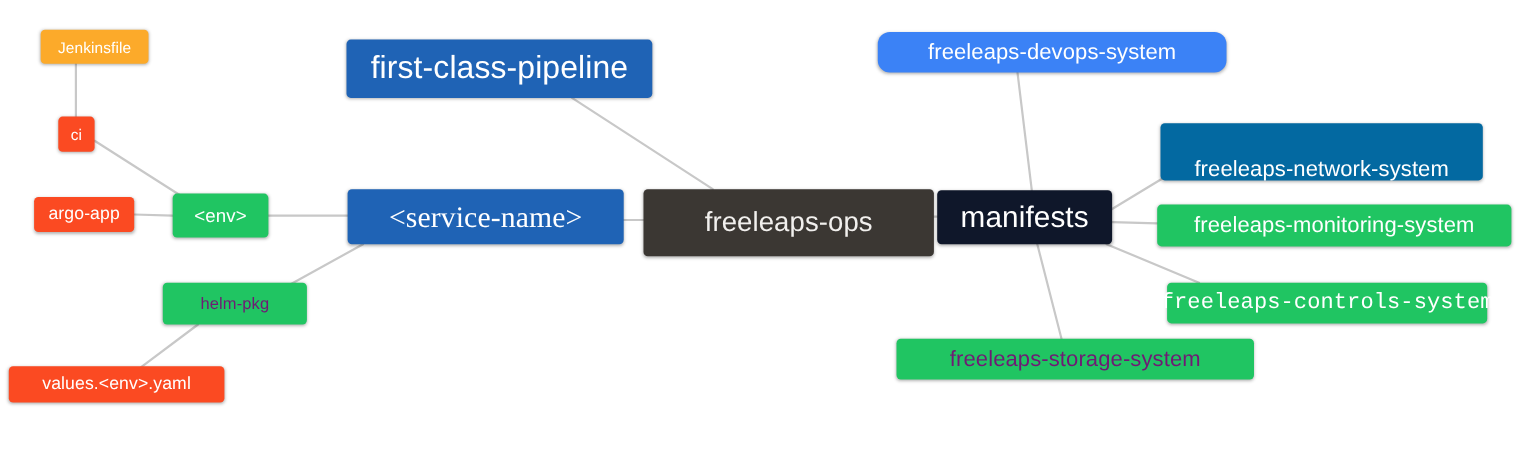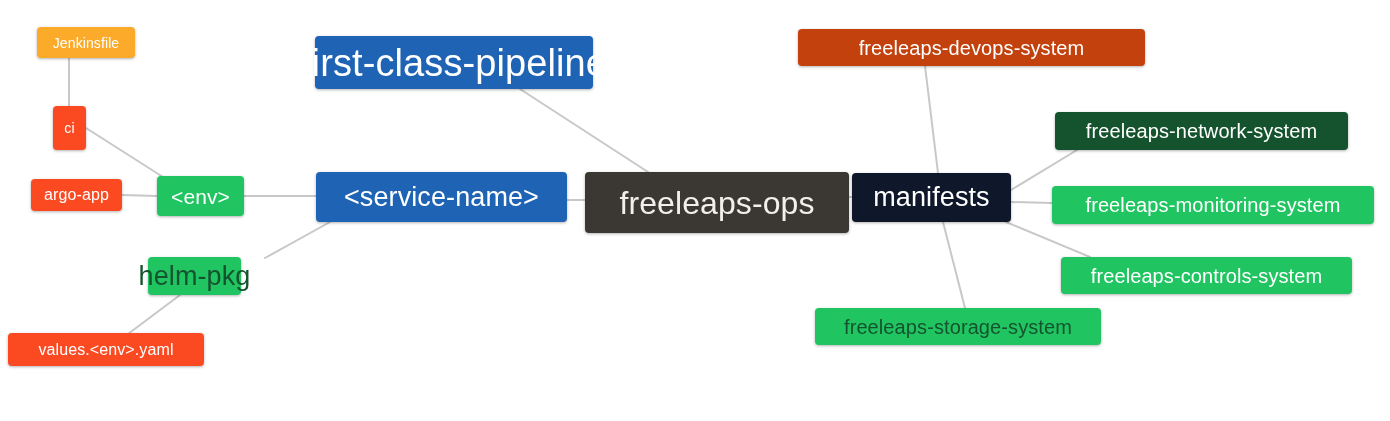--- a/index.html
+++ b/index.html
@@ -61,57 +61,57 @@
       <line x1="1011" y1="190" x2="1077" y2="150" stroke="#c8c8c8" stroke-width="2" stroke-linecap="round"></line>
       <line x1="1011" y1="202" x2="1052" y2="203" stroke="#c8c8c8" stroke-width="2" stroke-linecap="round"></line>
       <line x1="1006" y1="222" x2="1090" y2="257" stroke="#c8c8c8" stroke-width="2" stroke-linecap="round"></line>
       <line x1="943" y1="222" x2="965" y2="308" stroke="#c8c8c8" stroke-width="2" stroke-linecap="round"></line>
     </svg>
 
   <div id="node-layer">
       <div class="node" style="left: 37px; top: 27px; width: 98px; height: 31px; background: rgb(252, 170, 42); color: rgb(255, 255, 255); font-size: 14px;">
         <span>Jenkinsfile</span>
       </div>
-      <div class="node" style="left: 53px; top: 106px; width: 33px; height: 44px; background: rgb(251, 74, 34); color: rgb(255, 255, 255); font-size: 14px;">
+      <div class="node" style="left: 53px; top: 106px; width: 33px; height: 32px; background: rgb(251, 74, 34); color: rgb(255, 255, 255); font-size: 14px;">
         <span>ci</span>
       </div>
       <div class="node" style="left: 31px; top: 179px; width: 91px; height: 32px; background: rgb(251, 74, 34); color: rgb(255, 255, 255); font-size: 16px; text-align: right;">
         <span>argo-app</span>
       </div>
-      <div class="node" style="left: 157px; top: 176px; width: 87px; height: 40px; background: rgb(32, 197, 98); color: rgb(255, 255, 255); font-size: 21px;">
+      <div class="node" style="left: 157px; top: 176px; width: 87px; height: 40px; background: rgb(32, 197, 98); color: rgb(255, 255, 255); font-size: 17px;">
         <span>&lt;env&gt;</span>
       </div>
-      <div class="node" style="left: 148px; top: 257px; width: 93px; height: 38px; background: rgb(32, 197, 98); color: #14532d; font-size: 27px;">
+      <div class="node" style="left: 148px; top: 257px; width: 131px; height: 38px; background: rgb(32, 197, 98); color: #701a75; font-size: 15px;">
         <span>helm-pkg</span>
       </div>
       <div class="node" style="left: 8px; top: 333px; width: 196px; height: 33px; background: rgb(251, 74, 34); color: rgb(255, 255, 255); font-size: 16px;">
         <span>values.&lt;env&gt;.yaml</span>
       </div>
-      <div class="node" style="left: 315px; top: 36px; width: 278px; height: 53px; background: rgb(31, 99, 181); color: rgb(255, 255, 255); font-size: 38px;">
+      <div class="node" style="left: 315px; top: 36px; width: 278px; height: 53px; background: rgb(31, 99, 181); color: rgb(255, 255, 255); font-size: 29px;">
         <span>first-class-pipeline</span>
       </div>
-      <div class="node" style="left: 316px; top: 172px; width: 251px; height: 50px; background: rgb(31, 99, 181); color: rgb(255, 255, 255); font-size: 27px;">
+      <div class="node" style="left: 316px; top: 172px; width: 251px; height: 50px; background: rgb(31, 99, 181); color: rgb(255, 255, 255); font-size: 27px; font-family: Liberation Serif, serif;">
         <span>&lt;service-name&gt;</span>
       </div>
-      <div class="node" style="left: 585px; top: 172px; width: 264px; height: 61px; background: rgb(59, 55, 51); color: rgb(242, 240, 238); font-size: 32px; align-items: center;">
+      <div class="node" style="left: 585px; top: 172px; width: 264px; height: 61px; background: rgb(59, 55, 51); color: rgb(242, 240, 238); font-size: 25px; align-items: center;">
         <span>freeleaps-ops</span>
       </div>
       <div class="node" style="left: 852px; top: 173px; width: 159px; height: 49px; background: #0f172a; color: rgb(255, 255, 255); font-size: 27px;">
         <span>manifests</span>
       </div>
-      <div class="node" style="left: 798px; top: 29px; width: 347px; height: 37px; background: #c2410c; color: rgb(255, 255, 255); font-size: 20px;">
+      <div class="node" style="left: 798px; top: 29px; width: 317px; height: 37px; background: #3b82f6; color: rgb(255, 255, 255); font-size: 20px; border-radius: 11px;">
         <span>freeleaps-devops-system</span>
       </div>
-      <div class="node" style="left: 1055px; top: 112px; width: 293px; height: 38px; background: #14532d; color: rgb(255, 255, 255); font-size: 20px;">
+      <div class="node" style="left: 1055px; top: 112px; width: 293px; height: 52px; background: #0369a1; color: rgb(255, 255, 255); font-size: 20px; align-items: flex-end;">
         <span>freeleaps-network-system</span>
       </div>
       <div class="node" style="left: 1052px; top: 186px; width: 322px; height: 38px; background: rgb(32, 197, 98); color: rgb(255, 255, 255); font-size: 20px;">
         <span>freeleaps-monitoring-system</span>
       </div>
-      <div class="node" style="left: 1061px; top: 257px; width: 291px; height: 37px; background: rgb(32, 197, 98); color: rgb(255, 255, 255); font-size: 20px;">
+      <div class="node" style="left: 1061px; top: 257px; width: 291px; height: 37px; background: rgb(32, 197, 98); color: rgb(255, 255, 255); font-size: 20px; font-family: Liberation Mono, monospace;">
         <span>freeleaps-controls-system</span>
       </div>
-      <div class="node" style="left: 815px; top: 308px; width: 286px; height: 37px; background: rgb(32, 197, 98); color: #14532d; font-size: 20px;">
+      <div class="node" style="left: 815px; top: 308px; width: 325px; height: 37px; background: rgb(32, 197, 98); color: #701a75; font-size: 20px;">
         <span>freeleaps-storage-system</span>
       </div>
     </div>
 
 </div>
 
 </body></html>

